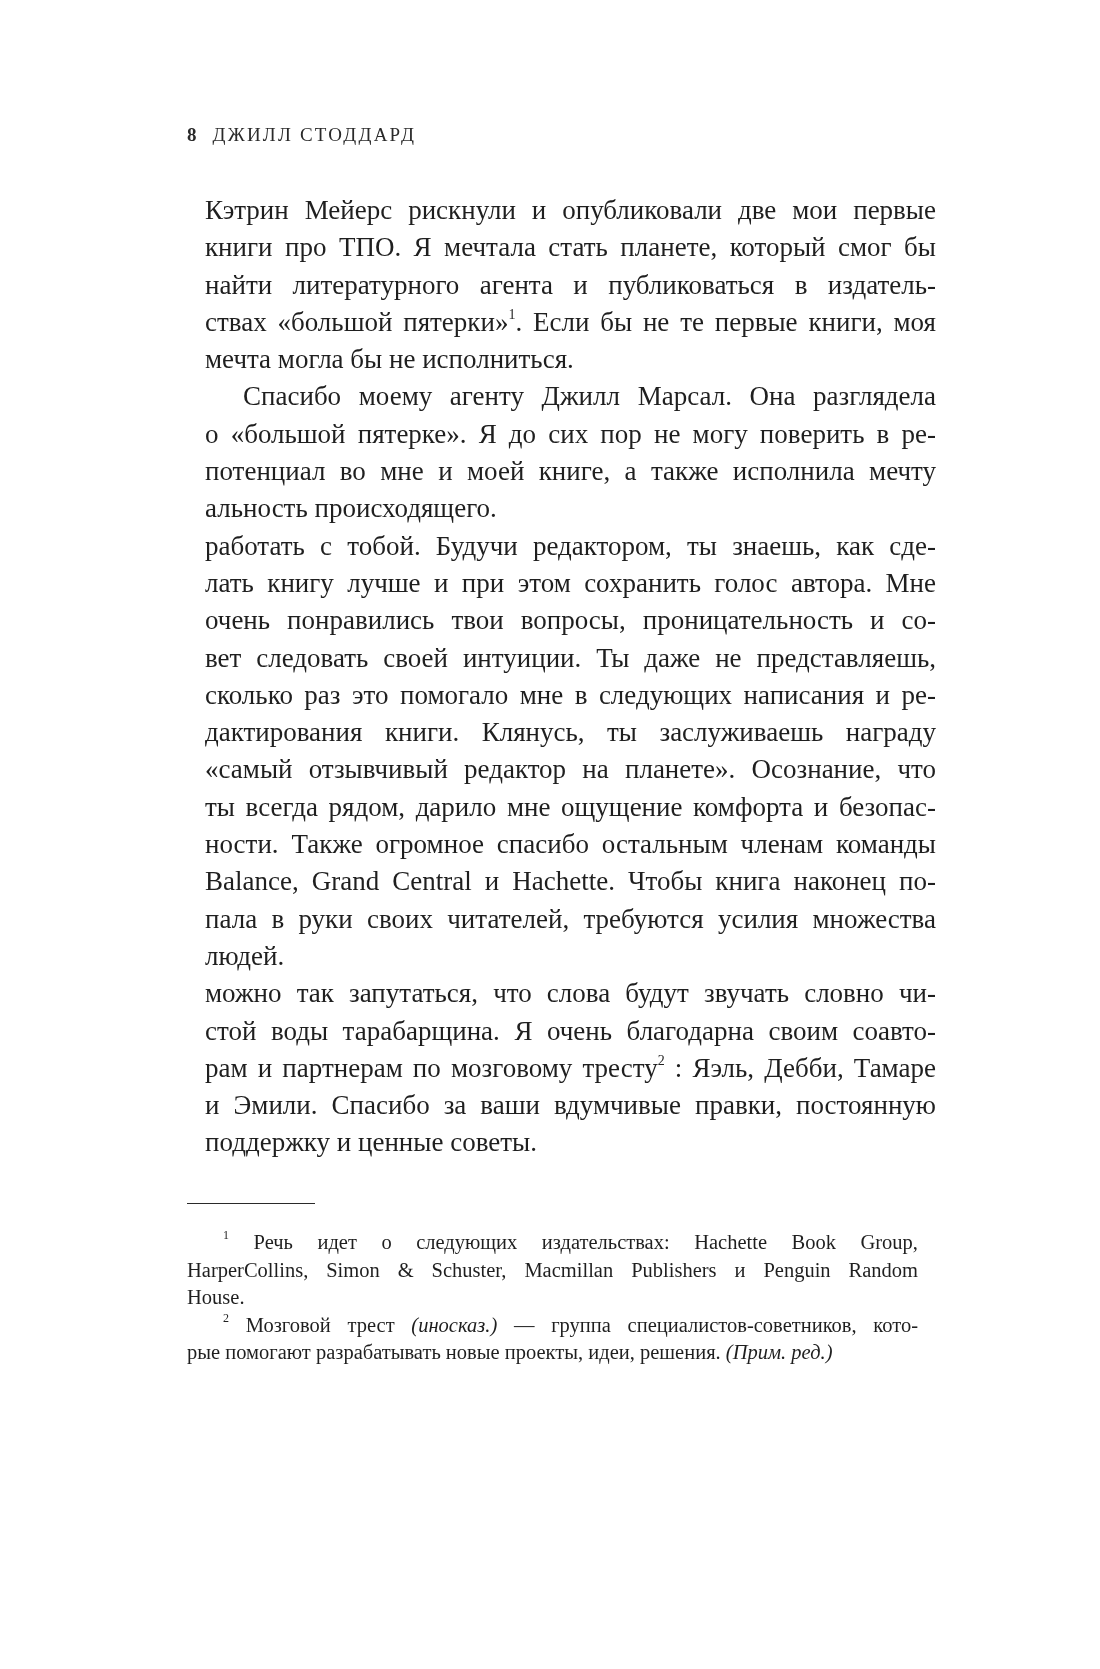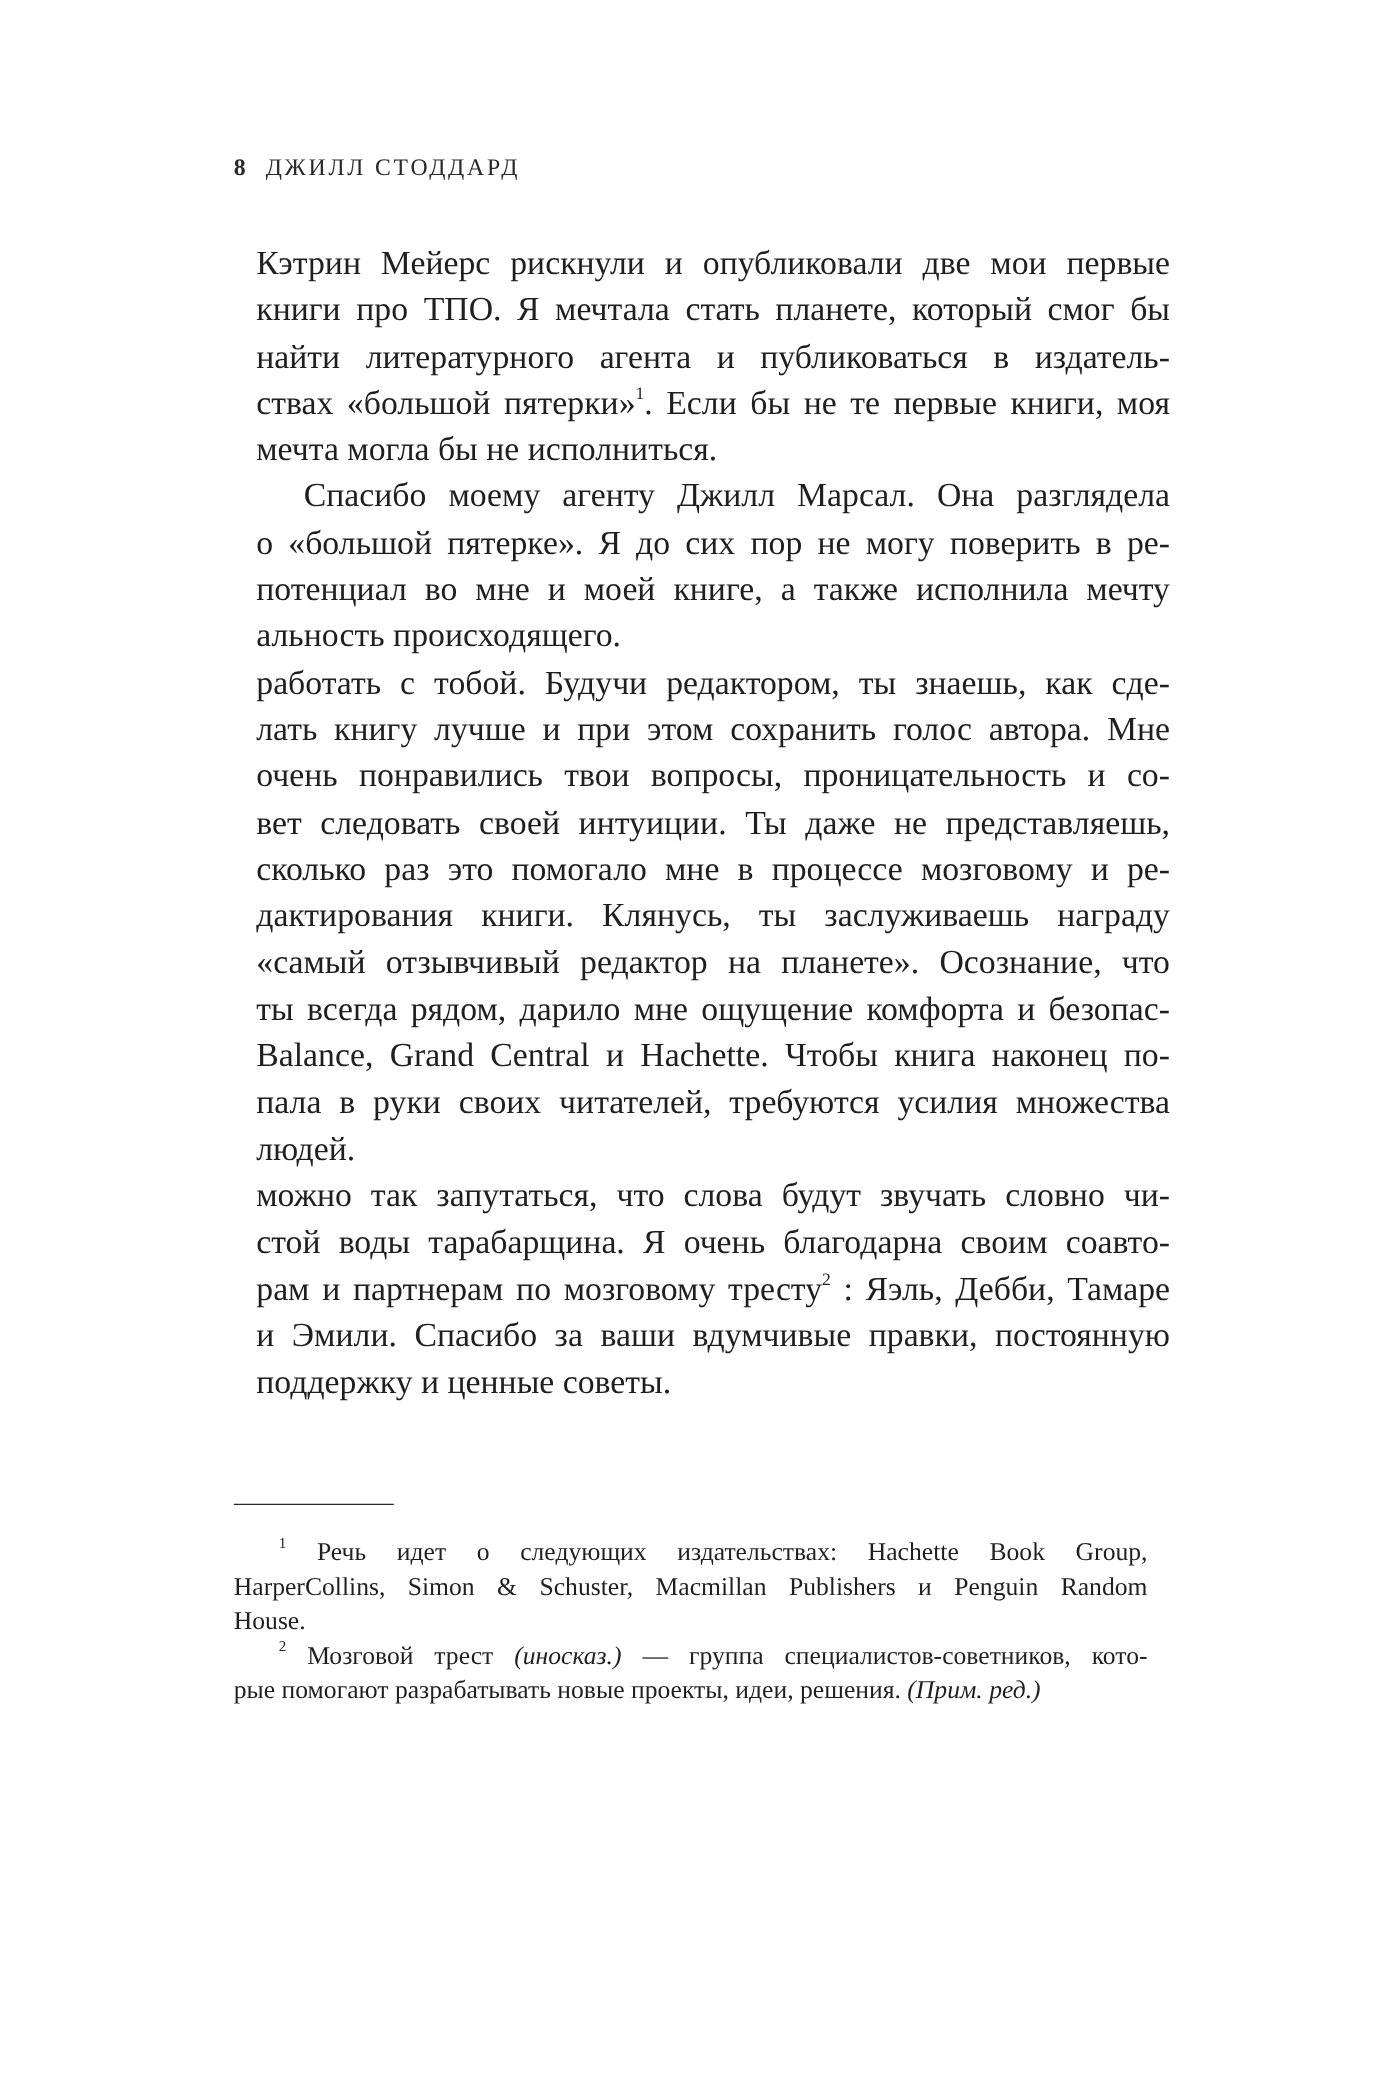--- a/index.html
+++ b/index.html
@@ -116,24 +116,25 @@
 
     <span class="line indent">Спасибо моему агенту Джилл Марсал. Она разглядела</span>
     <span class="line">о «большой пятерке». Я до сих пор не могу поверить в ре-</span>
     <span class="line">потенциал во мне и моей книге, а также исполнила мечту</span>
     <span class="line last">альность происходящего.</span>
 
     <span class="line">работать с тобой. Будучи редактором, ты знаешь, как сде-</span>
     <span class="line">лать книгу лучше и при этом сохранить голос автора. Мне</span>
     <span class="line">очень понравились твои вопросы, проницательность и со-</span>
     <span class="line">вет следовать своей интуиции. Ты даже не представляешь,</span>
-    <span class="line">сколько раз это помогало мне в процессе мозговому и ре-</span>
+    <span class="line">сколько раз это помогало мне в следующих написания и ре-</span>
     <span class="line">дактирования книги. Клянусь, ты заслуживаешь награду</span>
     <span class="line">«самый отзывчивый редактор на планете». Осознание, что</span>
     <span class="line">ты всегда рядом, дарило мне ощущение комфорта и безопас-</span>
+    <span class="line">ности. Также огромное спасибо остальным членам команды</span>
     <span class="line">Balance, Grand Central и Hachette. Чтобы книга наконец по-</span>
     <span class="line">пала в руки своих читателей, требуются усилия множества</span>
     <span class="line last">людей.</span>
 
     <span class="line">можно так запутаться, что слова будут звучать словно чи-</span>
     <span class="line">стой воды тарабарщина. Я очень благодарна своим соавто-</span>
     <span class="line"><span>рам и партнерам по мозговому тресту</span><sup>2</sup><span> : Яэль, Дебби, Тамаре</span></span>
     <span class="line">и Эмили. Спасибо за ваши вдумчивые правки, постоянную</span>
     <span class="line last">поддержку и ценные советы.</span>
   </div>

